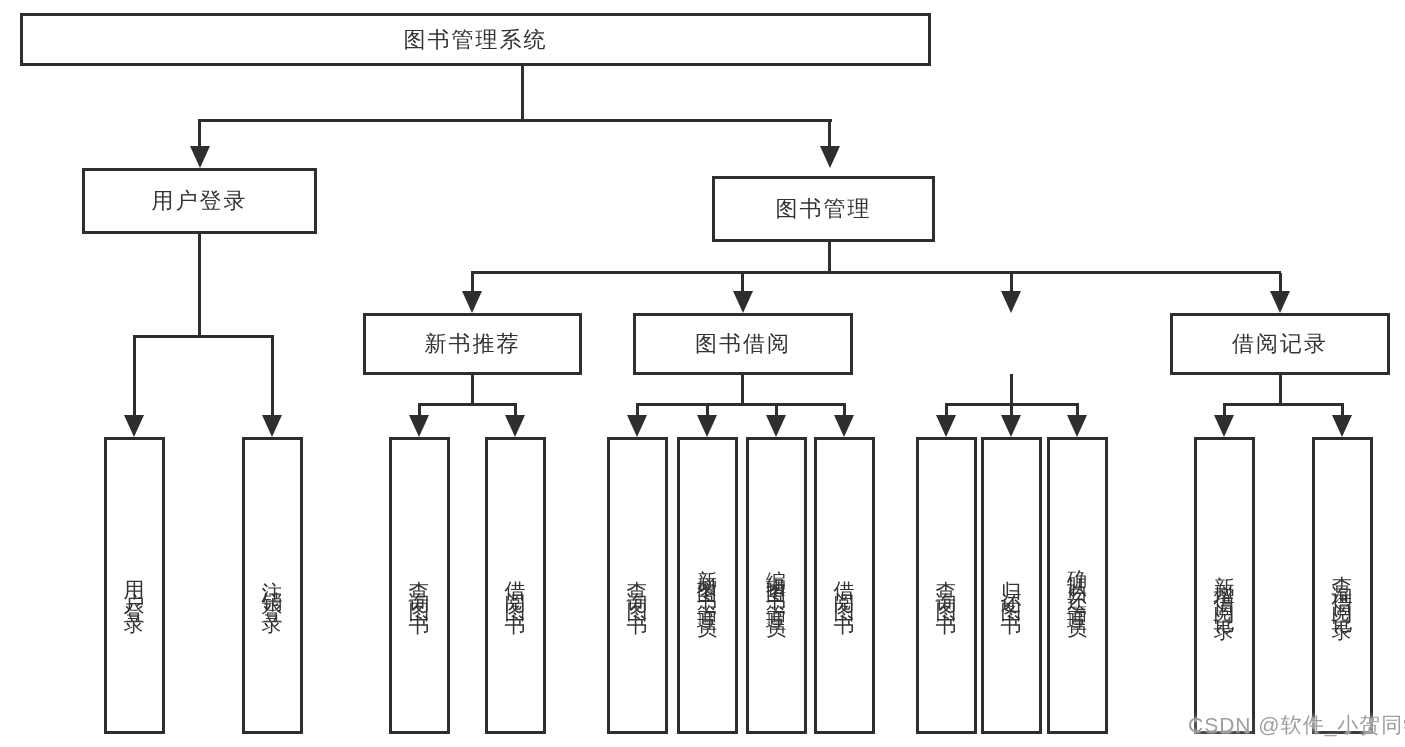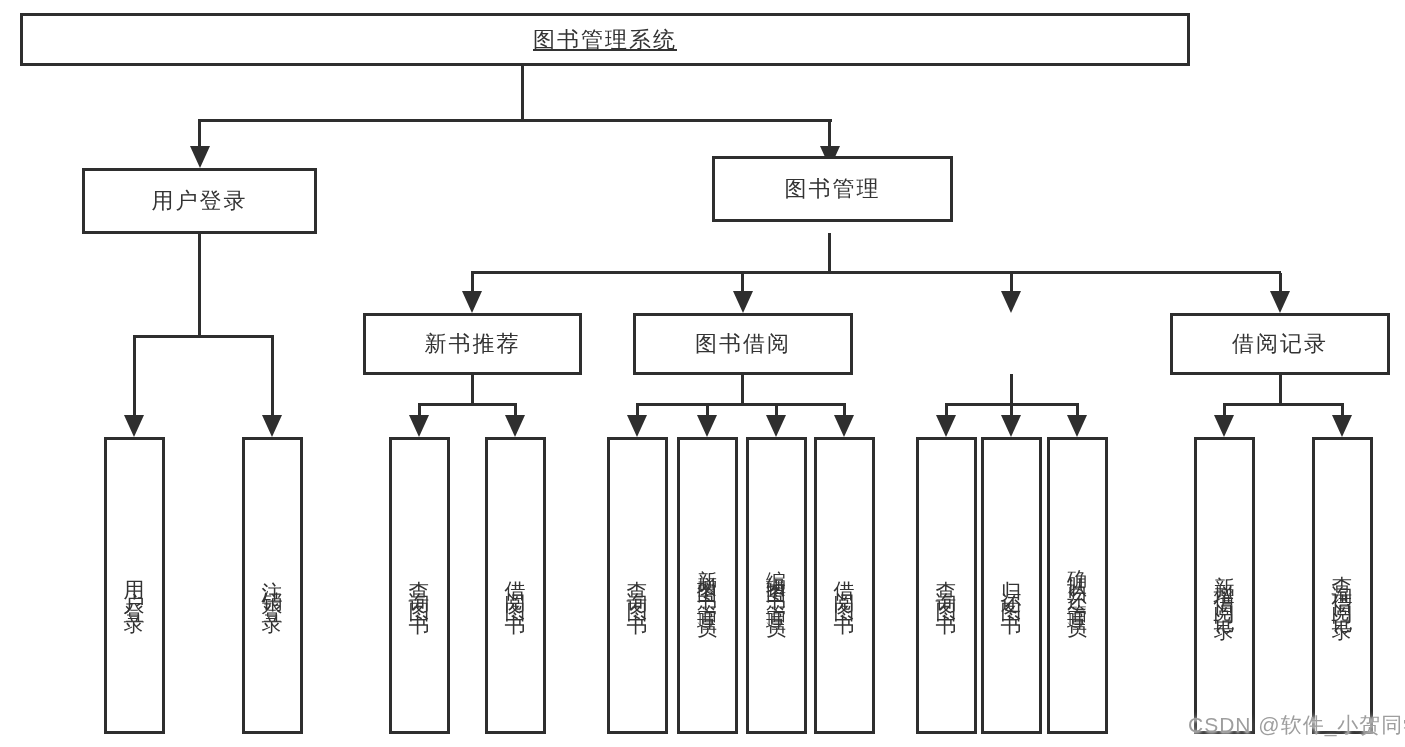--- a/index.html
+++ b/index.html
@@ -92,28 +92,28 @@
     <div class="arrow" style="left:1067px;top:415px;"></div>
 
     <div class="vline" style="left:1279px;top:374px;height:31px;"></div>
     <div class="hline" style="left:1223px;top:403px;width:121px;"></div>
     <div class="vline" style="left:1223px;top:403px;height:14px;"></div>
     <div class="arrow" style="left:1214px;top:415px;"></div>
     <div class="vline" style="left:1341px;top:403px;height:14px;"></div>
     <div class="arrow" style="left:1332px;top:415px;"></div>
   </div>
 
-  <div class="box" style="left:20px;top:13px;width:1170px;height:53px;text-decoration:underline;">
+  <div class="box" style="left:20px;top:13px;width:911px;height:53px;">
     <span class="lbl">图书管理系统</span>
   </div>
 
   <div class="box" style="left:82px;top:168px;width:235px;height:66px;">
     <span class="lbl">用户登录</span>
   </div>
-  <div class="box" style="left:712px;top:156px;width:241px;height:66px;text-align:right;">
+  <div class="box" style="left:712px;top:176px;width:223px;height:66px;text-align:right;">
     <span class="lbl">图书管理</span>
   </div>
 
   <div class="box" style="left:633px;top:313px;width:220px;height:62px;">
     <span class="lbl">图书借阅</span>
   </div>
   <div class="box" style="left:363px;top:313px;width:219px;height:62px;">
     <span class="lbl">新书推荐</span>
   </div>
   <div class="box" style="left:1170px;top:313px;width:220px;height:62px;">

